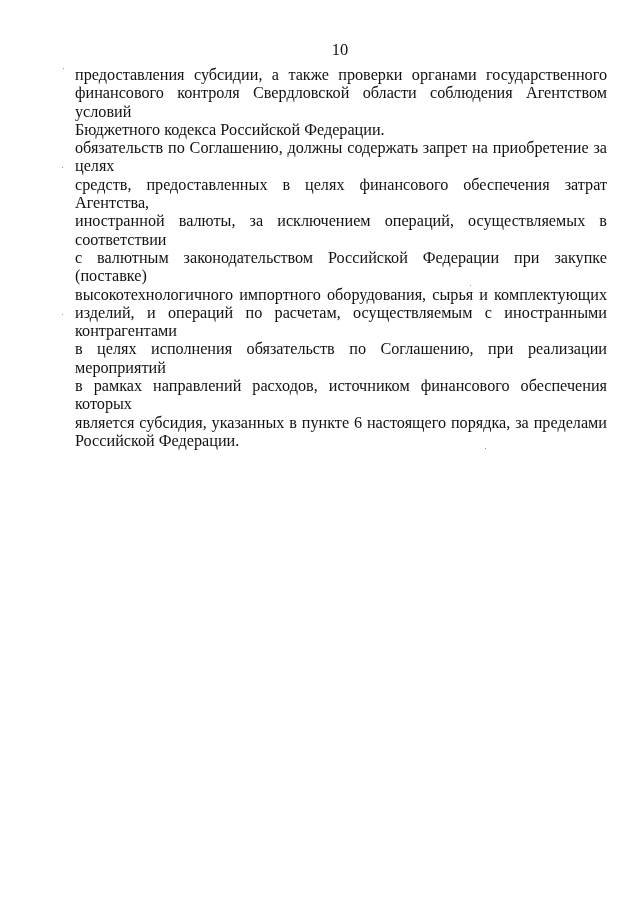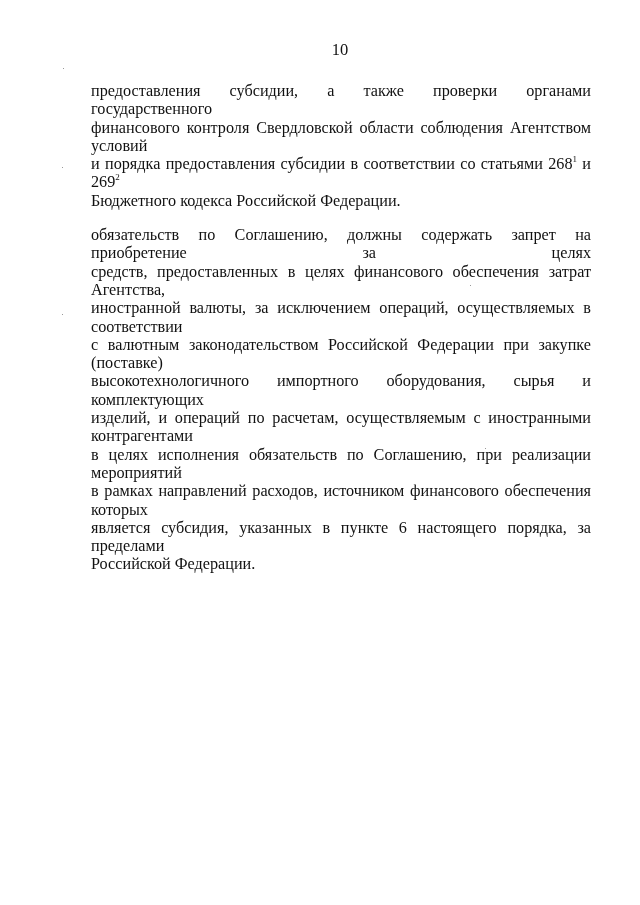--- a/index.html
+++ b/index.html
@@ -8,36 +8,35 @@
     font-family: "Liberation Serif", "DejaVu Serif", serif; color: #111;
   }
   .page-number {
     position: absolute; top: 41px; left: 0; width: 680px; text-align: center;
     font-size: 16.5px; line-height: 18px;
   }
   .body-text {
     position: absolute; top: 66px; left: 75px; width: 532px;
     font-size: 16.2px; line-height: 18.3px; text-align: justify;
   }
-  .body-text p { margin: 16px; text-align-last: left; }
+  .body-text p { margin: 0; text-align-last: left; }
   .line { display: block; text-align: justify; text-align-last: justify; white-space: normal; }
   .line.last { text-align-last: left; }
   sup { font-size: 9px; line-height: 0; vertical-align: super; position: relative; top: -1px; }
   .speck { position: absolute; width: 1px; height: 1px; background: #999; }
 </style>
 </head>
 <body>
 
 <div class="page-number">10</div>
 
 <div class="body-text">
   <p>
     <span class="line">предоставления субсидии, а также проверки органами государственного</span>
     <span class="line">финансового контроля Свердловской области соблюдения Агентством условий</span>
-    <span class="line"><span>и порядка предоставления субсидии в соответствии со статьями 268</span><sup>1</sup><span> и 269</span><sup>2</sup></span>
     <span class="line last">Бюджетного кодекса Российской Федерации.</span>
   </p>
   <p>
     <span class="line">обязательств по Соглашению, должны содержать запрет на приобретение за целях</span>
     <span class="line">средств, предоставленных в целях финансового обеспечения затрат Агентства,</span>
     <span class="line">иностранной валюты, за исключением операций, осуществляемых в соответствии</span>
     <span class="line">с валютным законодательством Российской Федерации при закупке (поставке)</span>
     <span class="line">высокотехнологичного импортного оборудования, сырья и комплектующих</span>
     <span class="line">изделий, и операций по расчетам, осуществляемым с иностранными контрагентами</span>
     <span class="line">в целях исполнения обязательств по Соглашению, при реализации мероприятий</span>

